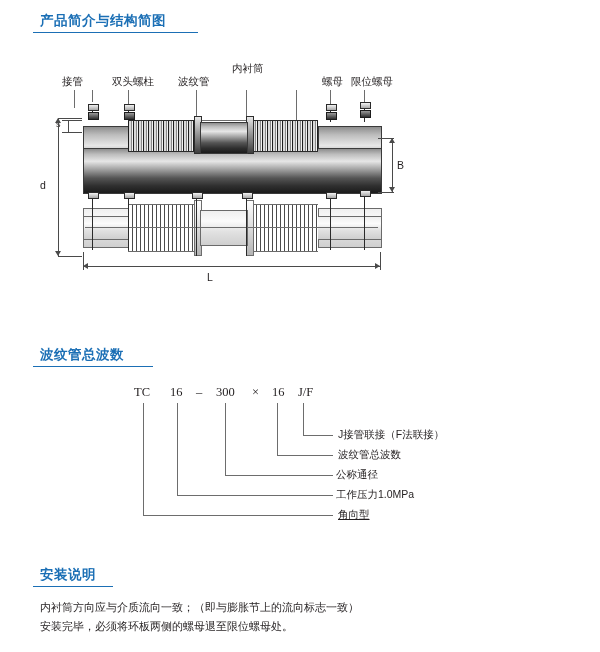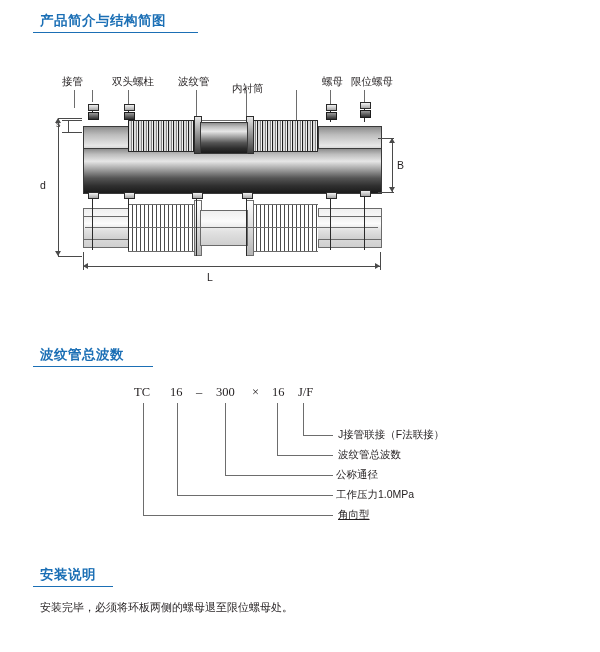--- a/index.html
+++ b/index.html
@@ -214,21 +214,21 @@
 <div class="page">
 
   <div class="section-title" style="left:40px; top:12px;">产品简介与结构简图</div>
   <div class="title-underline" style="left:33px; top:32px; width:165px;"></div>
 
   <div id="drawing">
 
     <div class="lbl" style="left:62px; top:16px;">接管</div>
     <div class="lbl" style="left:112px; top:16px;">双头螺柱</div>
     <div class="lbl" style="left:178px; top:16px;">波纹管</div>
-    <div class="lbl" style="left:232px; top:23px;">内衬筒</div>
+    <div class="lbl" style="left:232px; top:3px;">内衬筒</div>
     <div class="lbl" style="left:280px; top:16px;margin-top:44px;">环板</div>
     <div class="lbl" style="left:322px; top:16px;">螺母</div>
     <div class="lbl" style="left:351px; top:16px;">限位螺母</div>
 
     <div class="thin-v" style="left:74px;  top:30px; height:18px;"></div>
     <div class="thin-v" style="left:92px;  top:30px; height:12px;"></div>
     <div class="thin-v" style="left:128px; top:30px; height:18px;"></div>
     <div class="thin-v" style="left:196px; top:30px; height:30px;"></div>
     <div class="thin-v" style="left:246px; top:30px; height:48px;"></div>
     <div class="thin-v" style="left:296px; top:30px; height:36px;"></div>
@@ -348,16 +348,17 @@
     <div class="code-desc" style="left:338px; top:73px;">波纹管总波数</div>
     <div class="code-desc" style="left:336px; top:93px;">公称通径</div>
     <div class="code-desc" style="left:336px; top:113px;">工作压力1.0MPa</div>
     <div class="code-desc" style="left:338px; top:133px;text-decoration:underline;">角向型</div>
   </div>
 
   <div class="section-title" style="left:40px; top:566px;">安装说明</div>
   <div class="title-underline" style="left:33px; top:586px; width:80px;"></div>
 
   <div id="notes">
+    <div class="note-line">内衬筒方向应与介质流向一致；（即与膨胀节上的流向标志一致）</div>
     <div class="note-line">安装完毕，必须将环板两侧的螺母退至限位螺母处。</div>
   </div>
 
 </div>
 
 </body></html>

